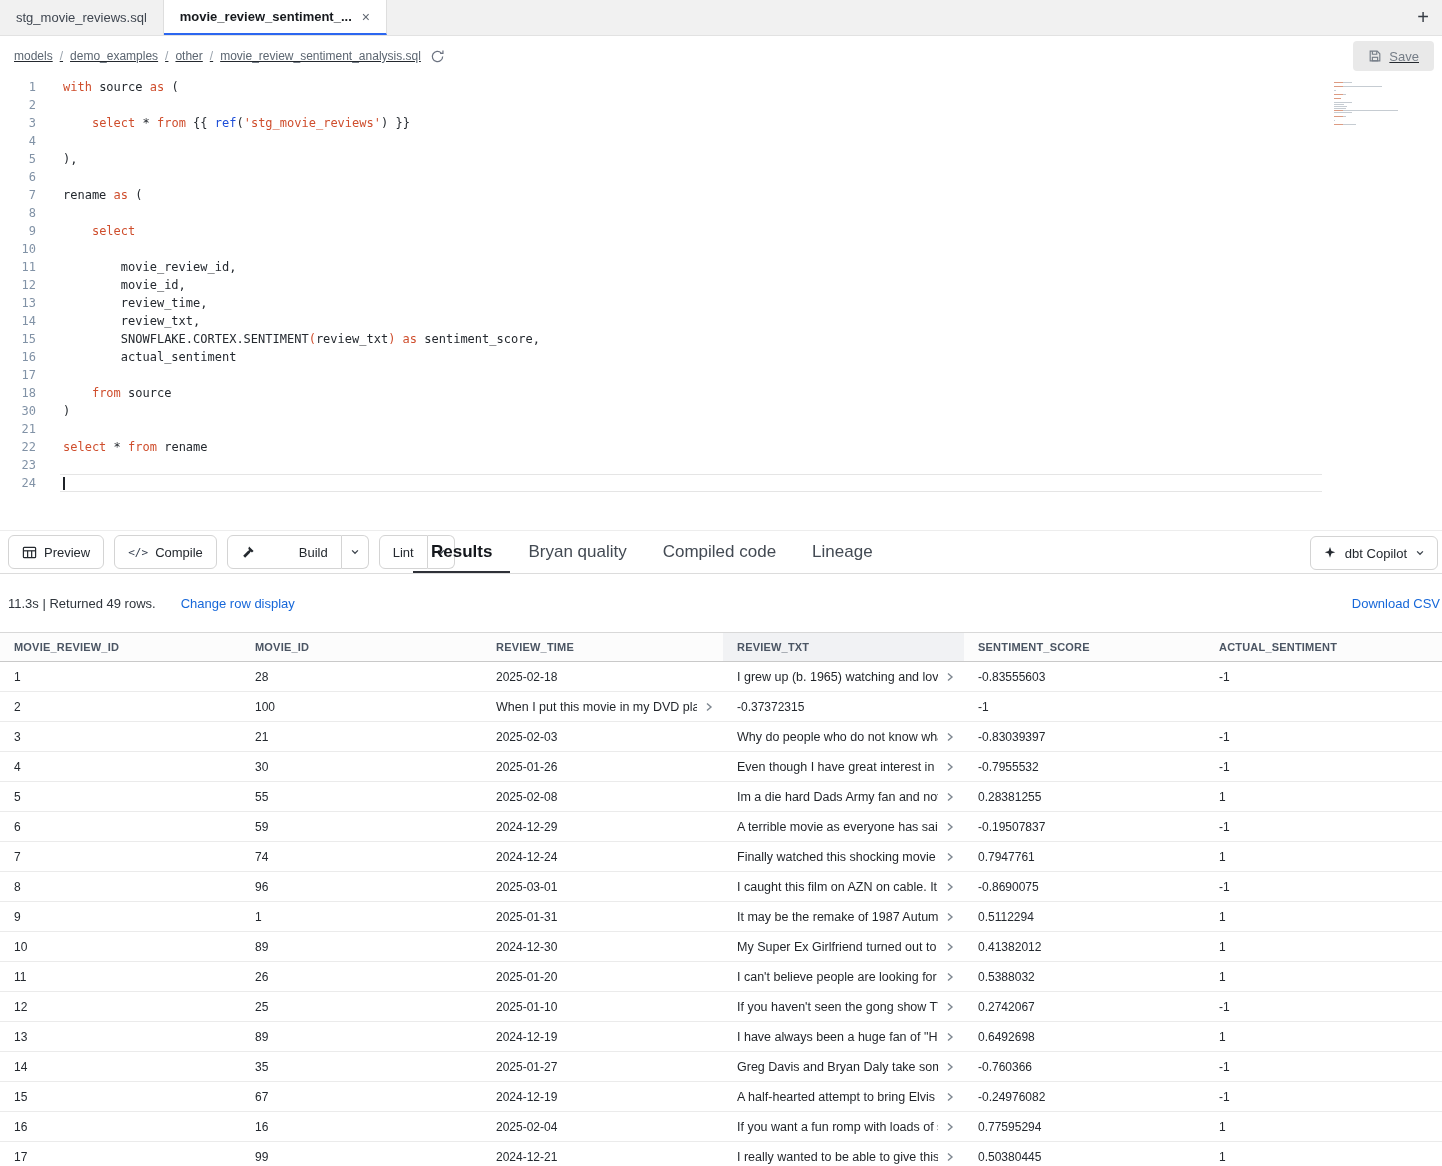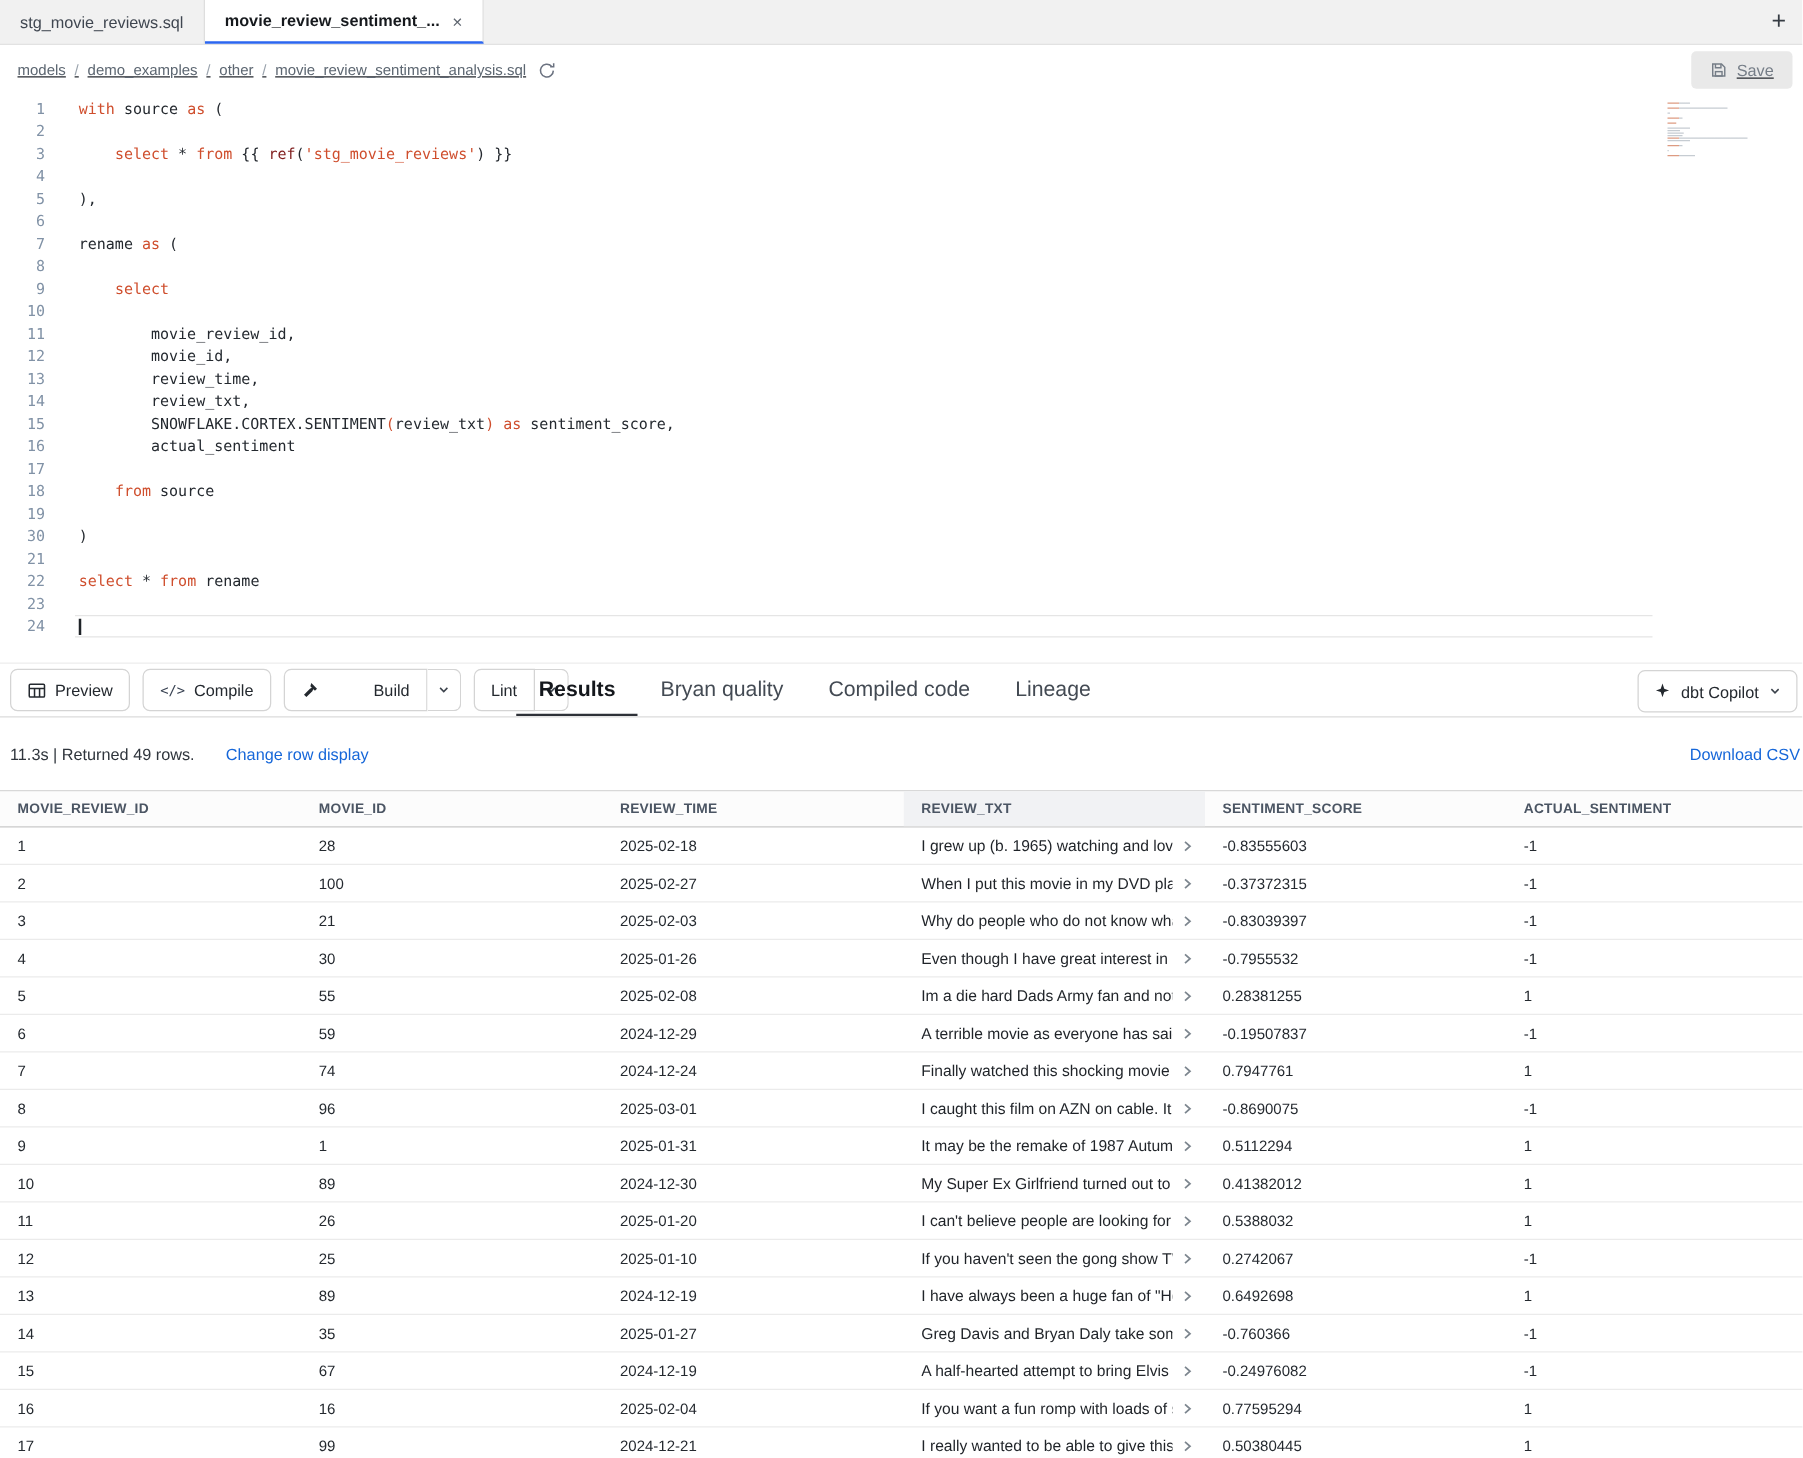--- a/index.html
+++ b/index.html
@@ -29,21 +29,21 @@
 
   
   .editor { position:relative; height:454px; background:#fff; padding-top:2px;
             font-family:"DejaVu Sans Mono", monospace; font-size:12px; }
   .ed-line { display:flex; height:18px; line-height:18px; width:1322px; }
   .ed-num { width:36px; text-align:right; color:#8192a6; flex:none; user-select:none; }
   .ed-code { flex:1; margin-left:24px; padding-left:3px; white-space:pre; color:#24292f; height:18px; }
   .ed-line.current .ed-code { border-top:1px solid #e5e5e5; border-bottom:1px solid #e5e5e5; }
   .tok-k { color:#cf4e2d; }
   .tok-s { color:#cf4e2d; }
-  .tok-f { color:#7f1d1d; }
+  .tok-f { color:#1d4ed8; }
   .tok-p { color:#24292f; }
   .caret { display:inline-block; width:2px; height:13px; background:#1f2328; vertical-align:middle; margin-top:-2px; }
   .minimap { position:absolute; top:6px; right:40px; width:68px; }
   .mm-bar { height:1px; margin-bottom:1px; background:#c6ccd2; }
   .mm-bar.kw { background:linear-gradient(90deg,#dd9b82 0 9px,#c6ccd2 9px); }
 
   
   .toolbar { height:44px; display:flex; align-items:center; padding:0 8px; background:#fff;
              border-top:1px solid #ededed; border-bottom:1px solid #dcdcdc; position:relative; }
   .tb-btn { display:inline-flex; align-items:center; gap:7px; height:34px; padding:0 13px;
@@ -197,24 +197,20 @@
           <div class="ed-num">16</div>
           <div class="ed-code"><span class="tok-p">        actual_sentiment</span></div>
         </div>
         <div class="ed-line">
           <div class="ed-num">17</div>
           <div class="ed-code"></div>
         </div>
         <div class="ed-line">
           <div class="ed-num">18</div>
           <div class="ed-code"><span class="tok-p">    </span><span class="tok-k">from</span><span class="tok-p"> source</span></div>
-        </div>
-        <div class="ed-line">
-          <div class="ed-num">19</div>
-          <div class="ed-code"></div>
         </div>
         <div class="ed-line">
           <div class="ed-num">30</div>
           <div class="ed-code"><span class="tok-p">)</span></div>
         </div>
         <div class="ed-line">
           <div class="ed-num">21</div>
           <div class="ed-code"></div>
         </div>
         <div class="ed-line">
@@ -349,21 +345,20 @@
                 <polyline points="4,2.5 8,6 4,9.5"></polyline>
               </svg>
             </span>
           </div>
           <div class="td">-0.83555603</div>
           <div class="td">-1</div>
         </div>
         <div class="tr">
           <div class="td">2</div>
           <div class="td">100</div>
-          <div class="td">2025-02-27</div>
           <div class="td td-review">
             <span class="review-text">When I put this movie in my DVD playe…</span>
             <span class="expand">
               <svg width="12" height="12" viewBox="0 0 12 12" fill="none" stroke="currentColor" stroke-width="1.4">
                 <polyline points="4,2.5 8,6 4,9.5"></polyline>
               </svg>
             </span>
           </div>
           <div class="td">-0.37372315</div>
           <div class="td">-1</div>

